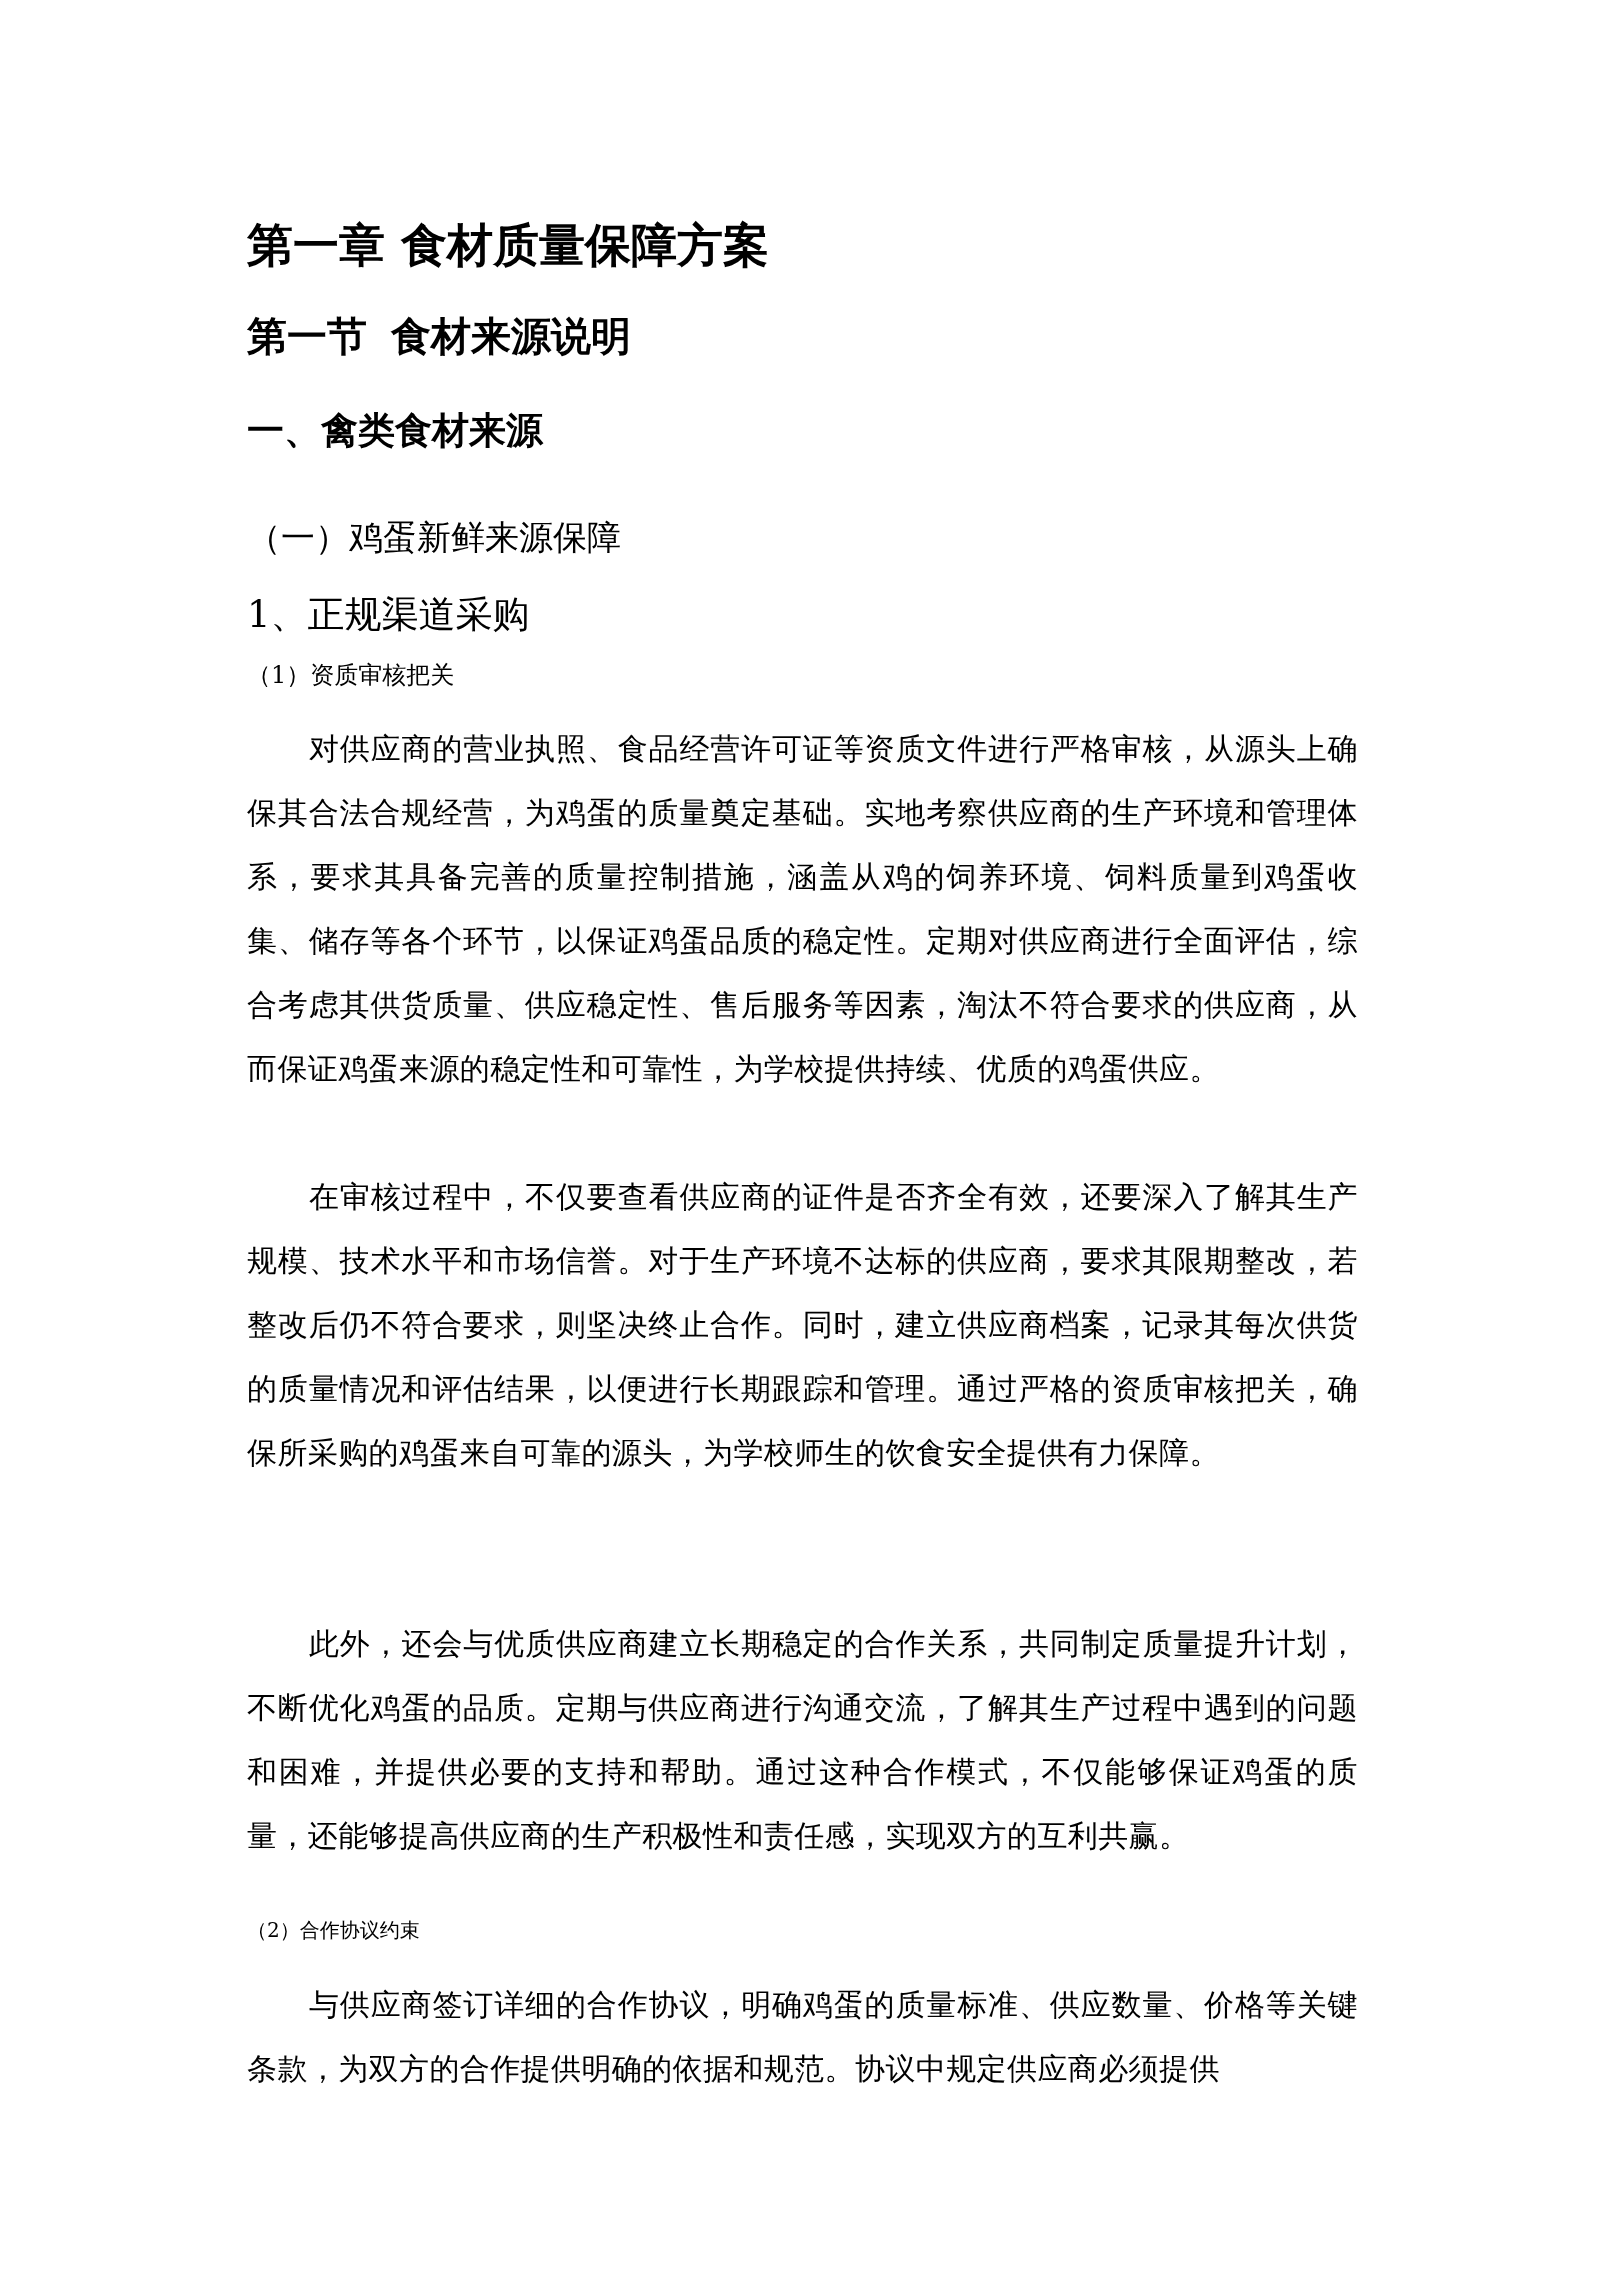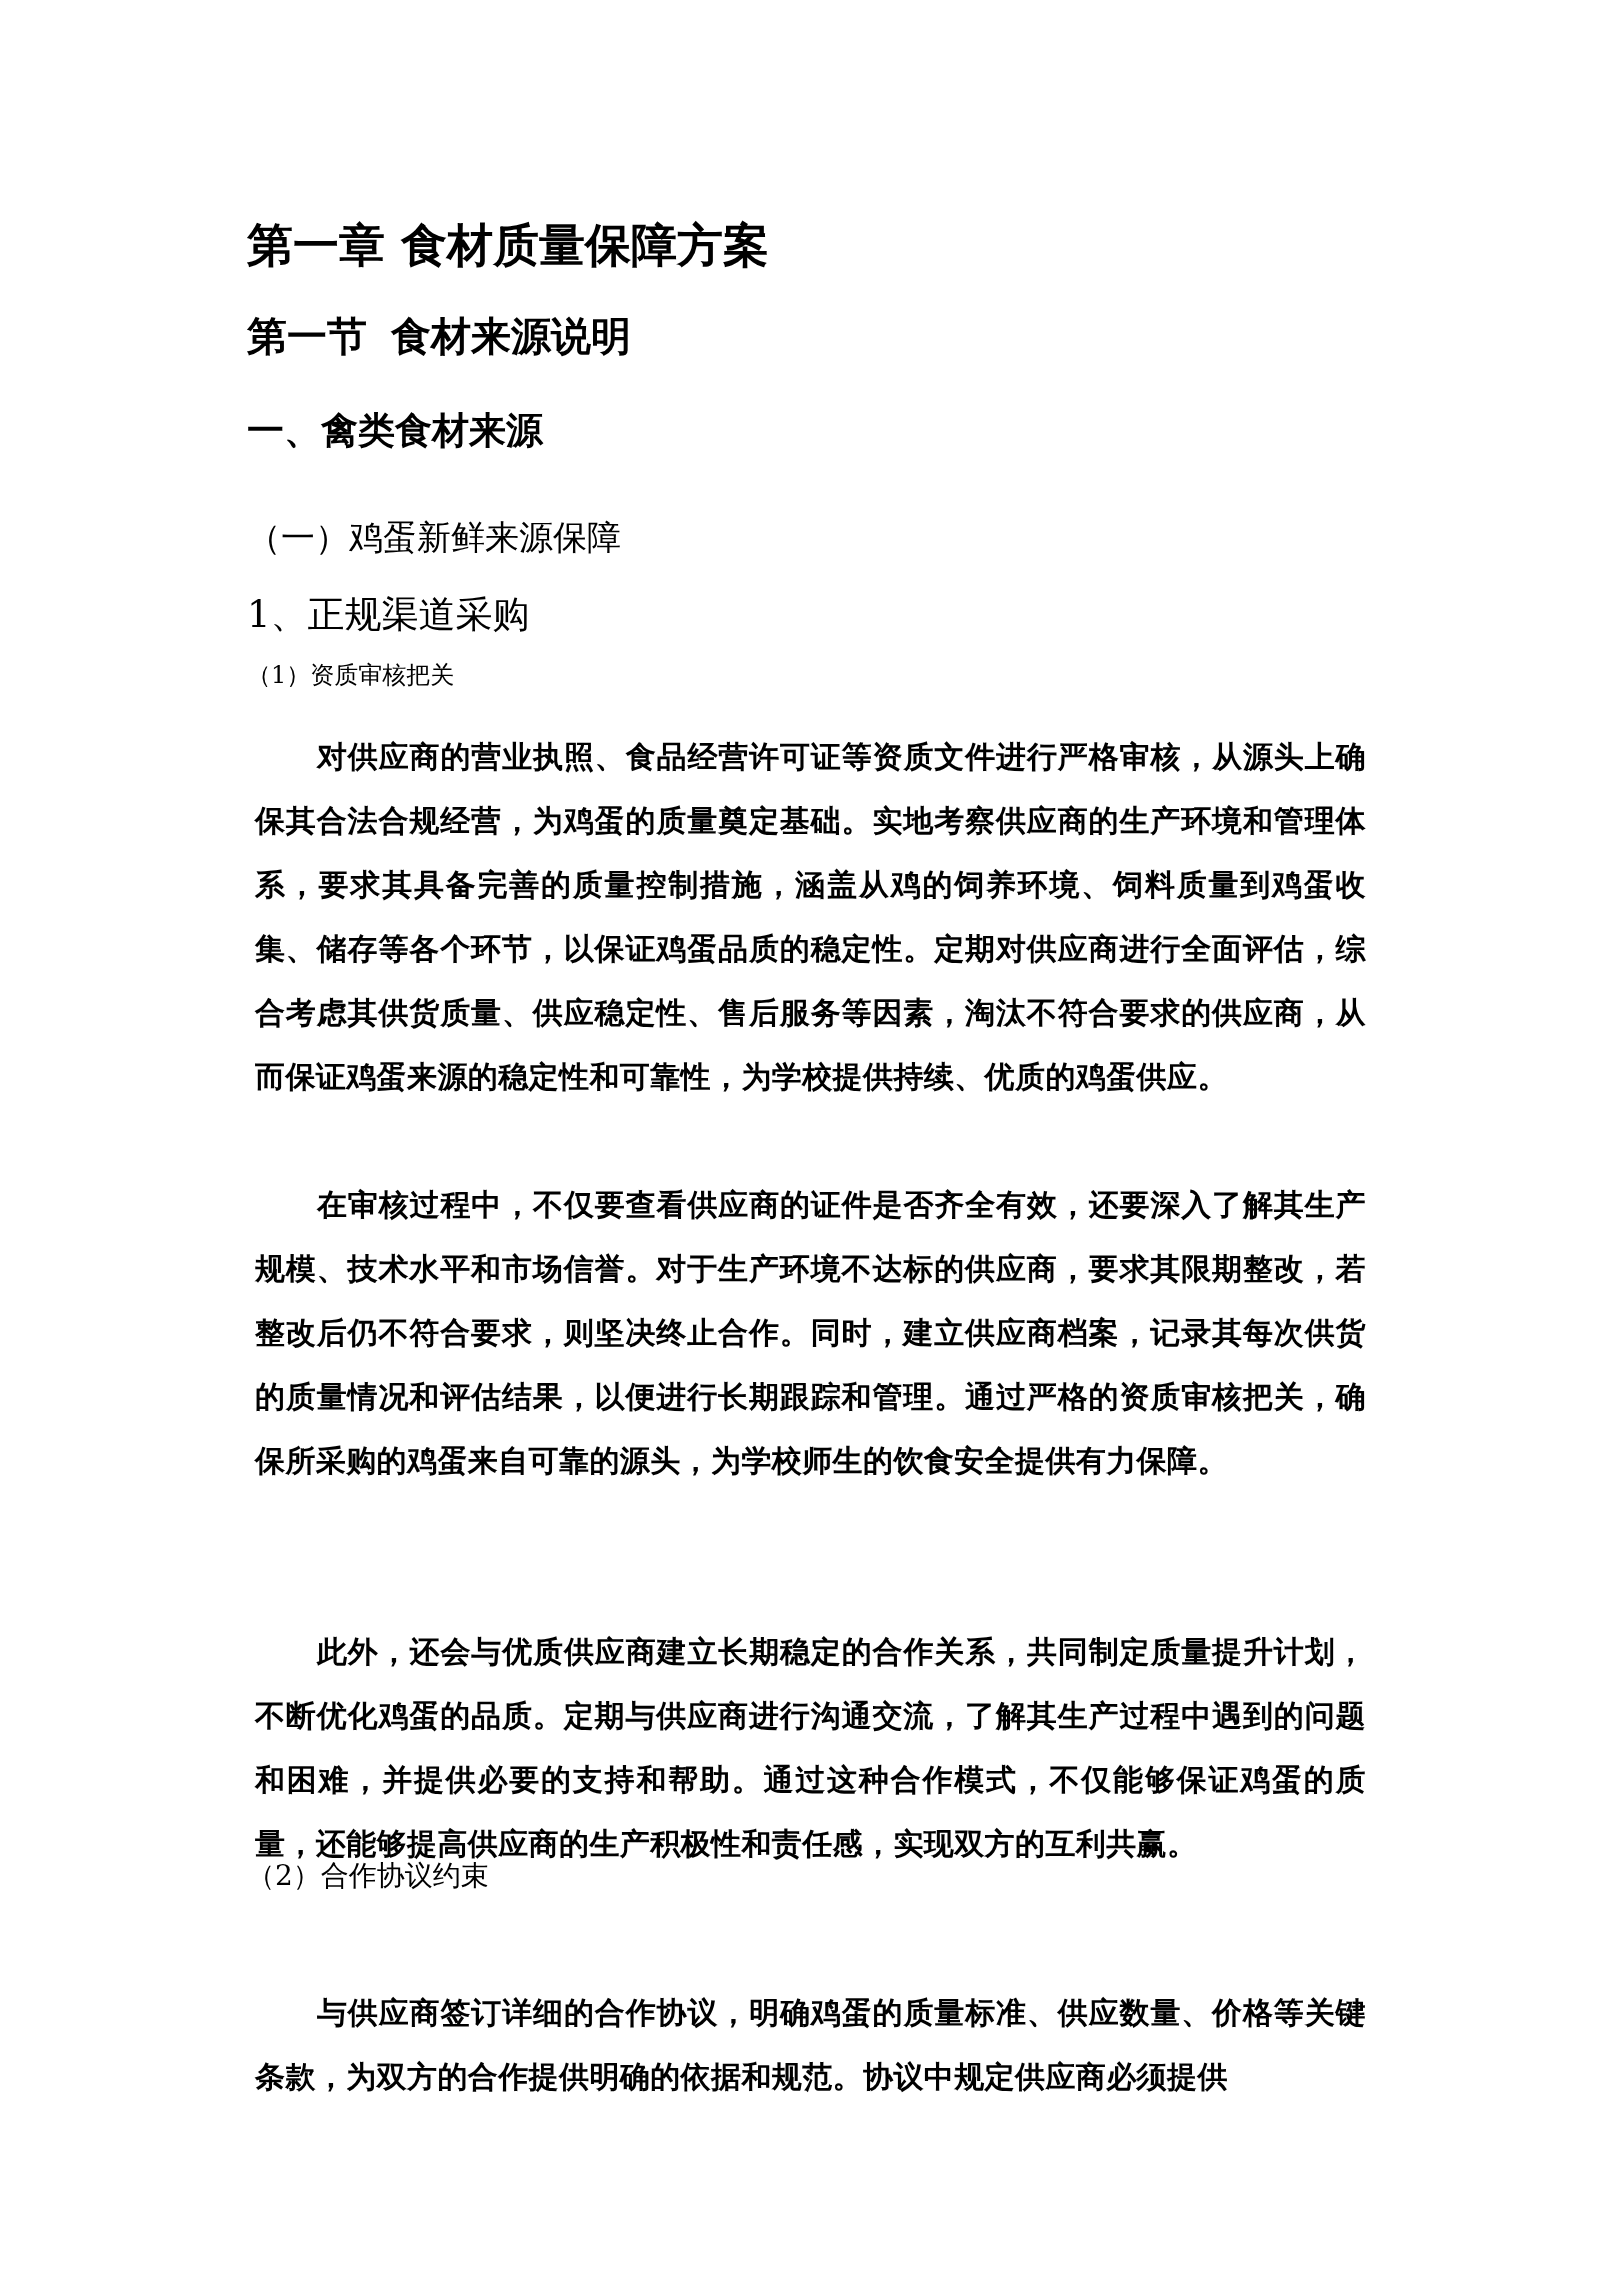--- a/index.html
+++ b/index.html
@@ -10,25 +10,25 @@
   .h1 { position: absolute; left: 0; top: 216px; font-family: "DejaVu Sans", "Liberation Sans", sans-serif;
         font-weight: bold; font-size: 46px; line-height: 59px; white-space: nowrap; letter-spacing: 0px; }
   .h2 { position: absolute; left: 0; top: 314px; font-family: Liberation Mono, monospace;
         font-weight: bold; font-size: 40px; line-height: 52px; white-space: nowrap; }
   .h3 { position: absolute; left: 0; top: 406px; font-family: Liberation Serif, serif;
         font-weight: bold; font-size: 37px; line-height: 50px; white-space: nowrap; }
   .h4 { position: absolute; left: 0; top: 514px; font-size: 34px; line-height: 46px; white-space: nowrap; }
   .h5 { position: absolute; left: 0; top: 595px; font-size: 37px; line-height: 39px; white-space: nowrap; }
   .h6 { position: absolute; left: 0; top: 656px; font-size: 24px; line-height: 39px; white-space: nowrap; }
   .para { position: absolute; left: 0; width: 1111px; font-size: 30px; line-height: 64px;
-          text-indent: 62px; text-align: justify; text-justify: inter-character; margin: 8px; letter-spacing: 0.4px; font-weight: bold; }
+          text-indent: 62px; text-align: justify; text-justify: inter-character; margin: 0; letter-spacing: 0.4px; }
   .p1 { top: 717px; }
   .p2 { top: 1165px; }
   .p3 { top: 1612px; }
-  .h7 { position: absolute; left: 0; top: 1856px; font-size: 28px; line-height: 39px; white-space: nowrap; }
+  .h7 { position: absolute; left: 0; top: 1911px; font-size: 20px; line-height: 39px; white-space: nowrap; }
   .p4 { top: 1973px; }
 </style>
 </head>
 <body>
 
 <div class="page">
   <div class="content">
     <div class="h1">第一章  食材质量保障方案</div>
     <div class="h2">第一节  食材来源说明</div>
     <div class="h3">一、禽类食材来源</div>

